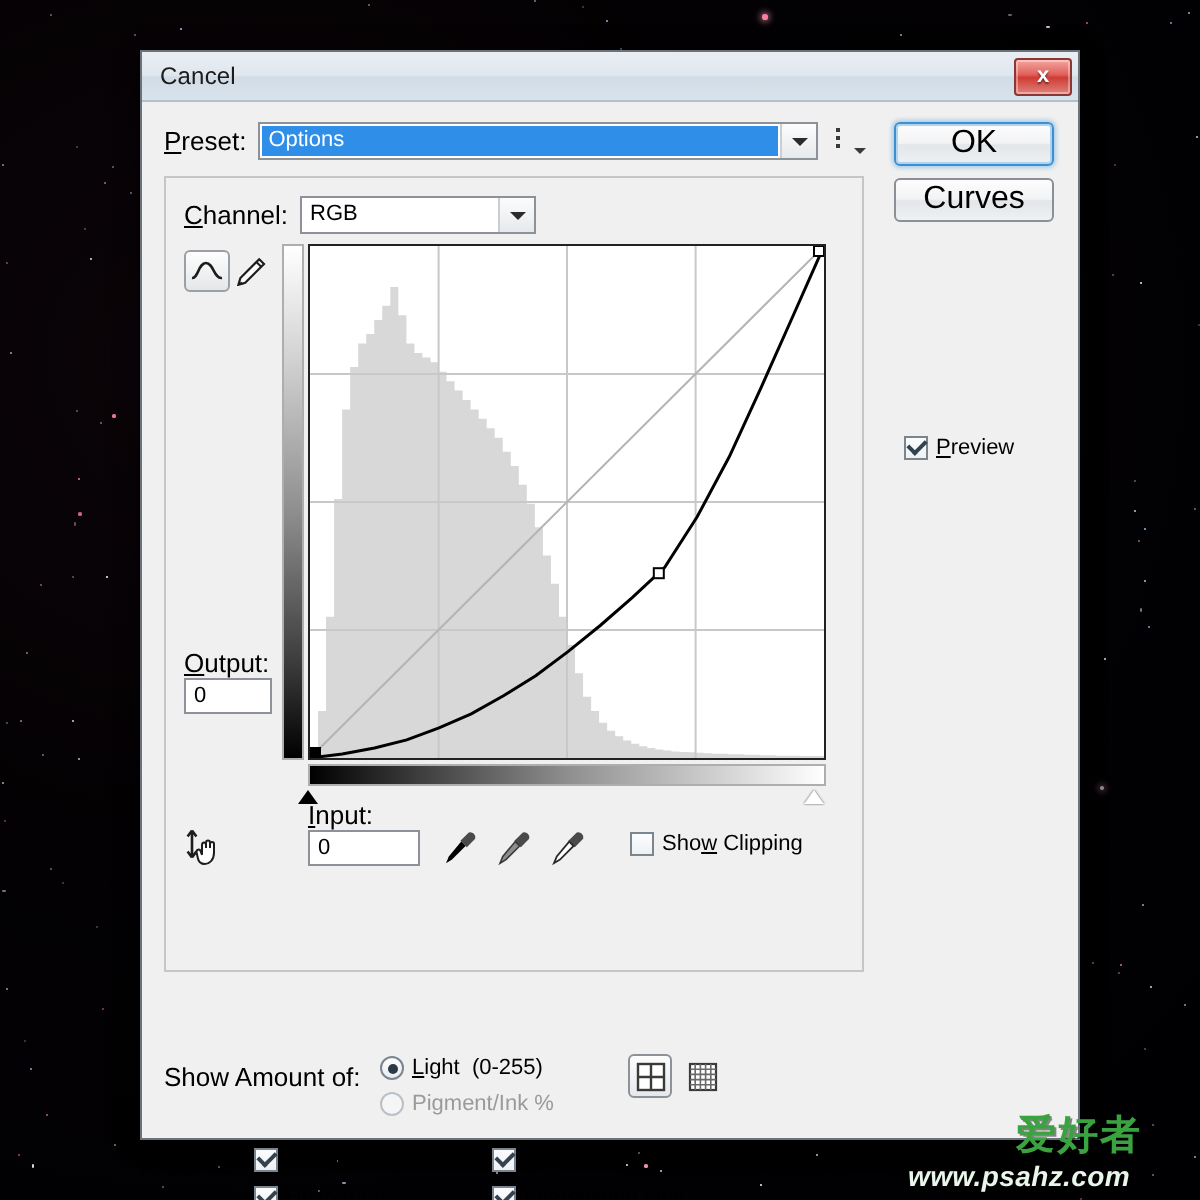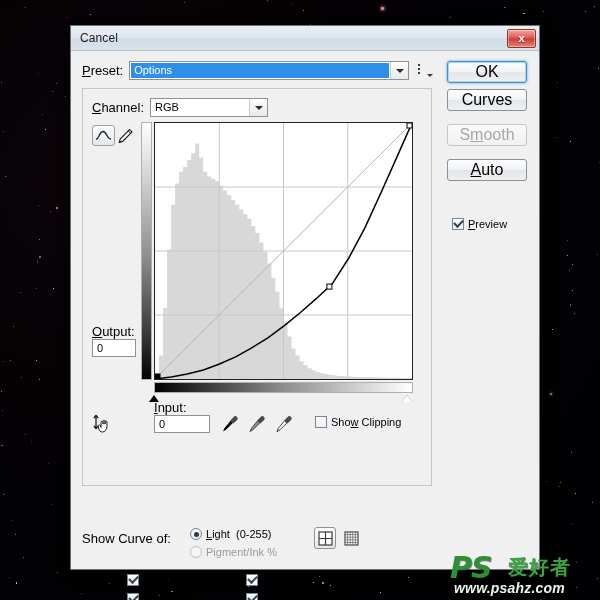--- a/index.html
+++ b/index.html
@@ -624,34 +624,28 @@
       </div>
 
       <div id="show-clipping-row" class="chk-row">
         <span class="cb" id="cb-show-clipping"></span>
         <span>Sho<span class="uline">w</span> Clipping</span>
       </div>
     </div>
 
     <div class="btn default" id="btn-ok">OK</div>
     <div class="btn" id="btn-cancel">Curves</div>
-    <div class="btn disabled" id="btn-smooth">
-      <span>S<span class="uline">m</span>ooth</span>
-    </div>
-    <div class="btn" id="btn-auto">
-      <span><span class="uline">A</span>uto</span>
-    </div>
     <div id="preview-row" class="chk-row">
       <span class="cb checked" id="cb-preview"></span>
       <span><span class="uline">P</span>review</span>
     </div>
 
 
     <div id="amount-row">
-      <span class="lbl" id="amount-label">Show Curve of:</span>
+      <span class="lbl" id="amount-label">Show Amount of:</span>
 
       <div id="radio-light" class="chk-row">
         <span class="rb checked"></span>
         <span><span class="uline">L</span>ight&nbsp; (0-255)</span>
       </div>
       <div id="radio-pigment" class="chk-row dim">
         <span class="rb disabled"></span>
         <span>Pi<span class="uline">g</span>ment/Ink %</span>
       </div>
 
@@ -688,16 +682,15 @@
       <div id="cb-intersection" class="chk-row">
         <span class="cb checked"></span>
         <span><span class="uline">I</span>ntersection Line</span>
       </div>
     </div>
 
   </div>
 </div>
 
 <div id="watermark">
-  <span id="wm-ps">PS</span>
   <span id="wm-url">www.psahz.com</span>
   <span id="wm-cn">爱好者</span>
 </div>
 
 </body></html>

